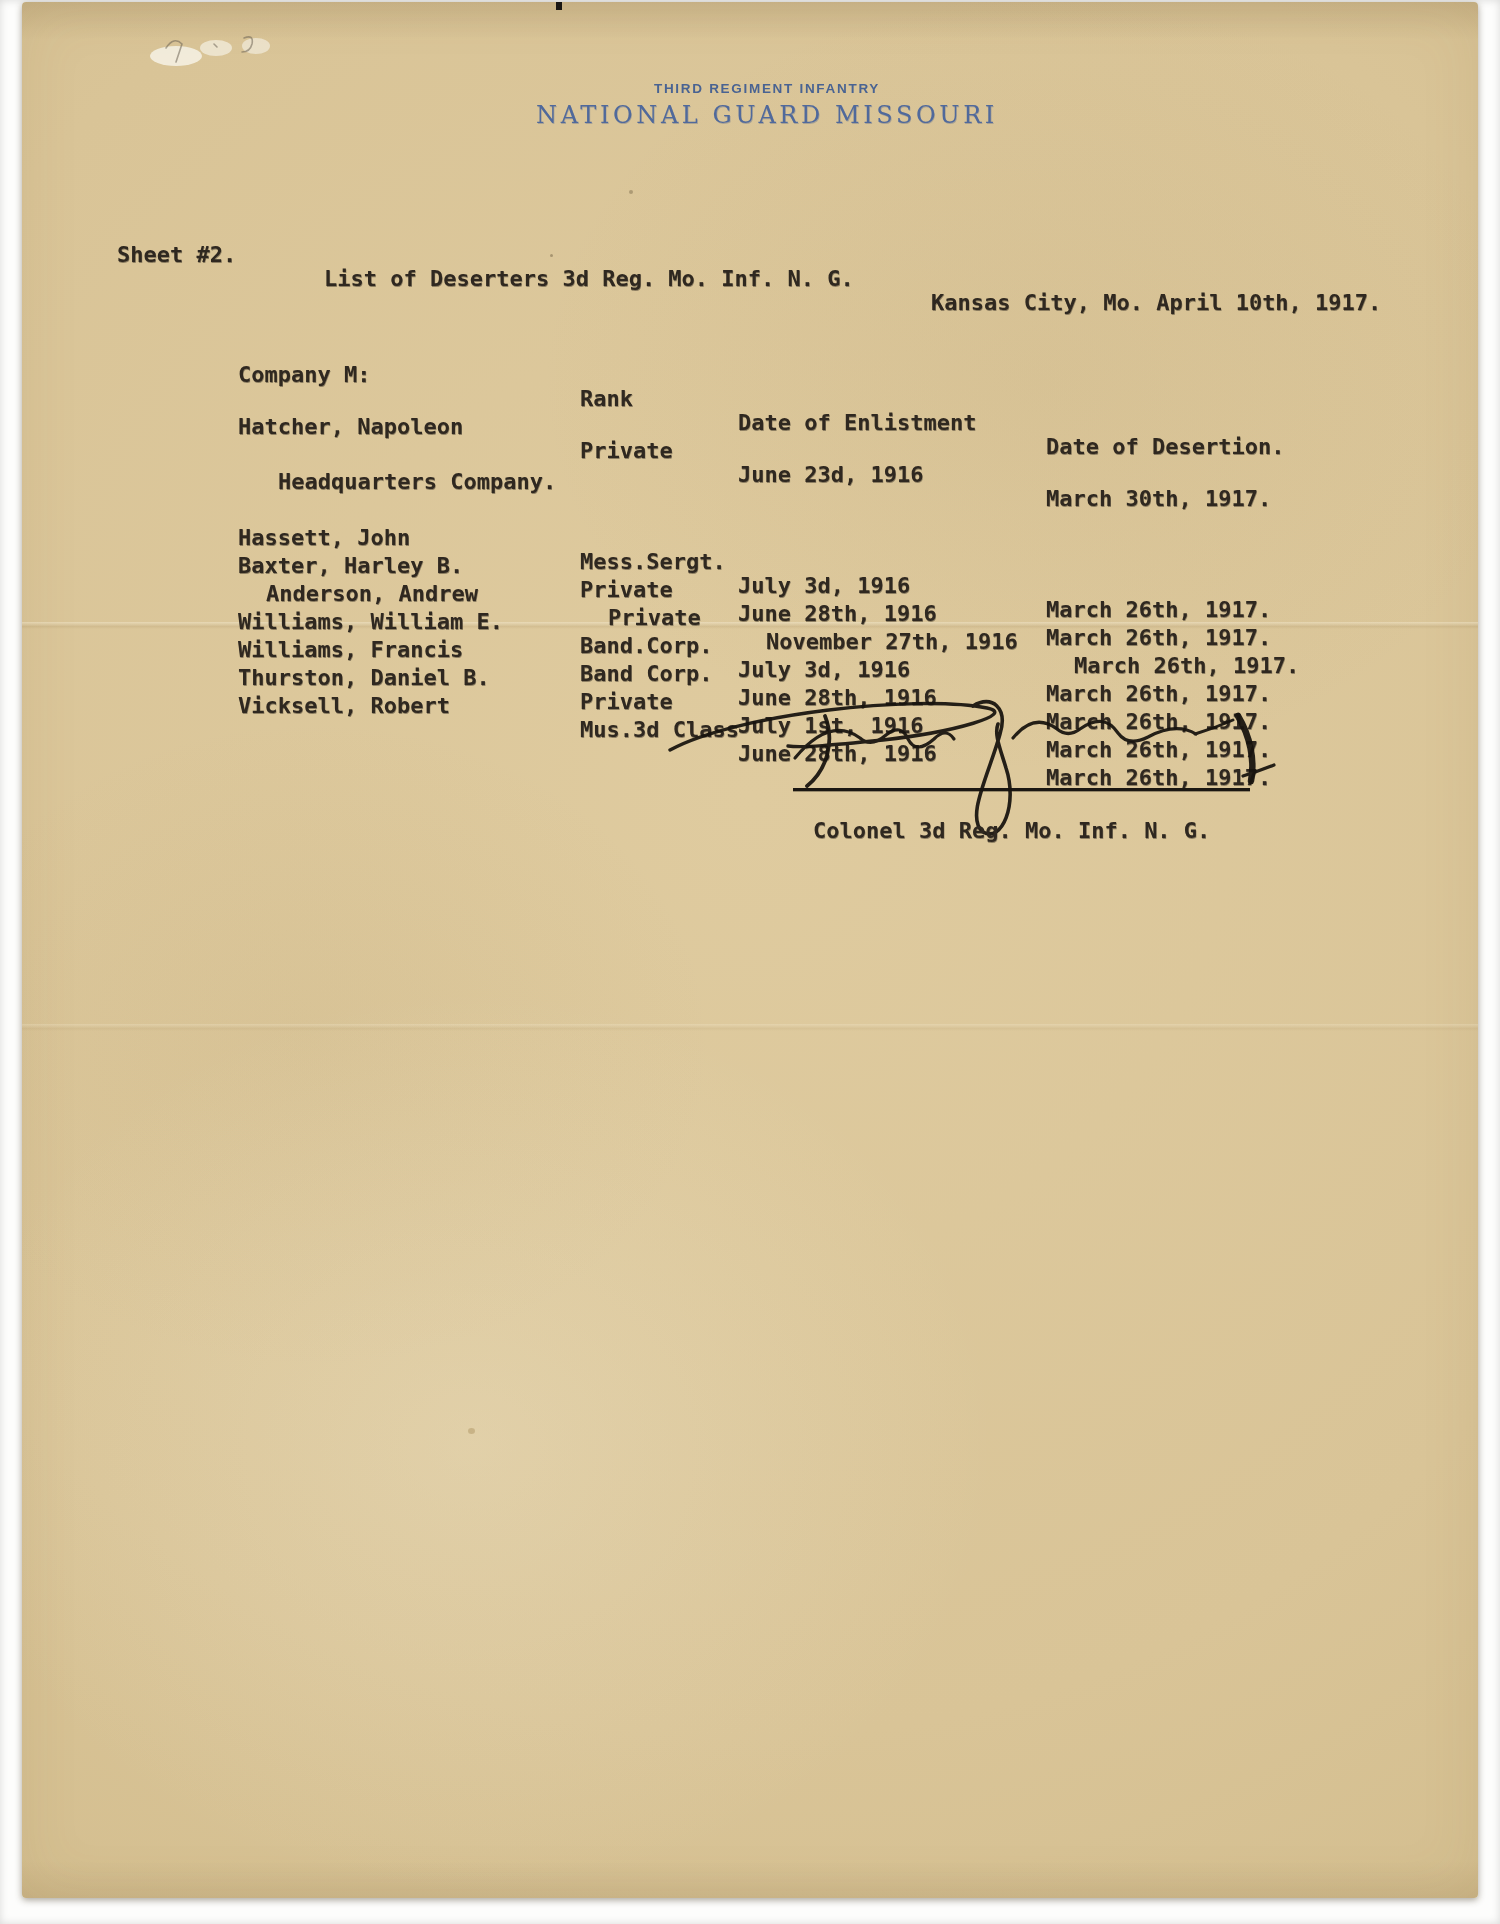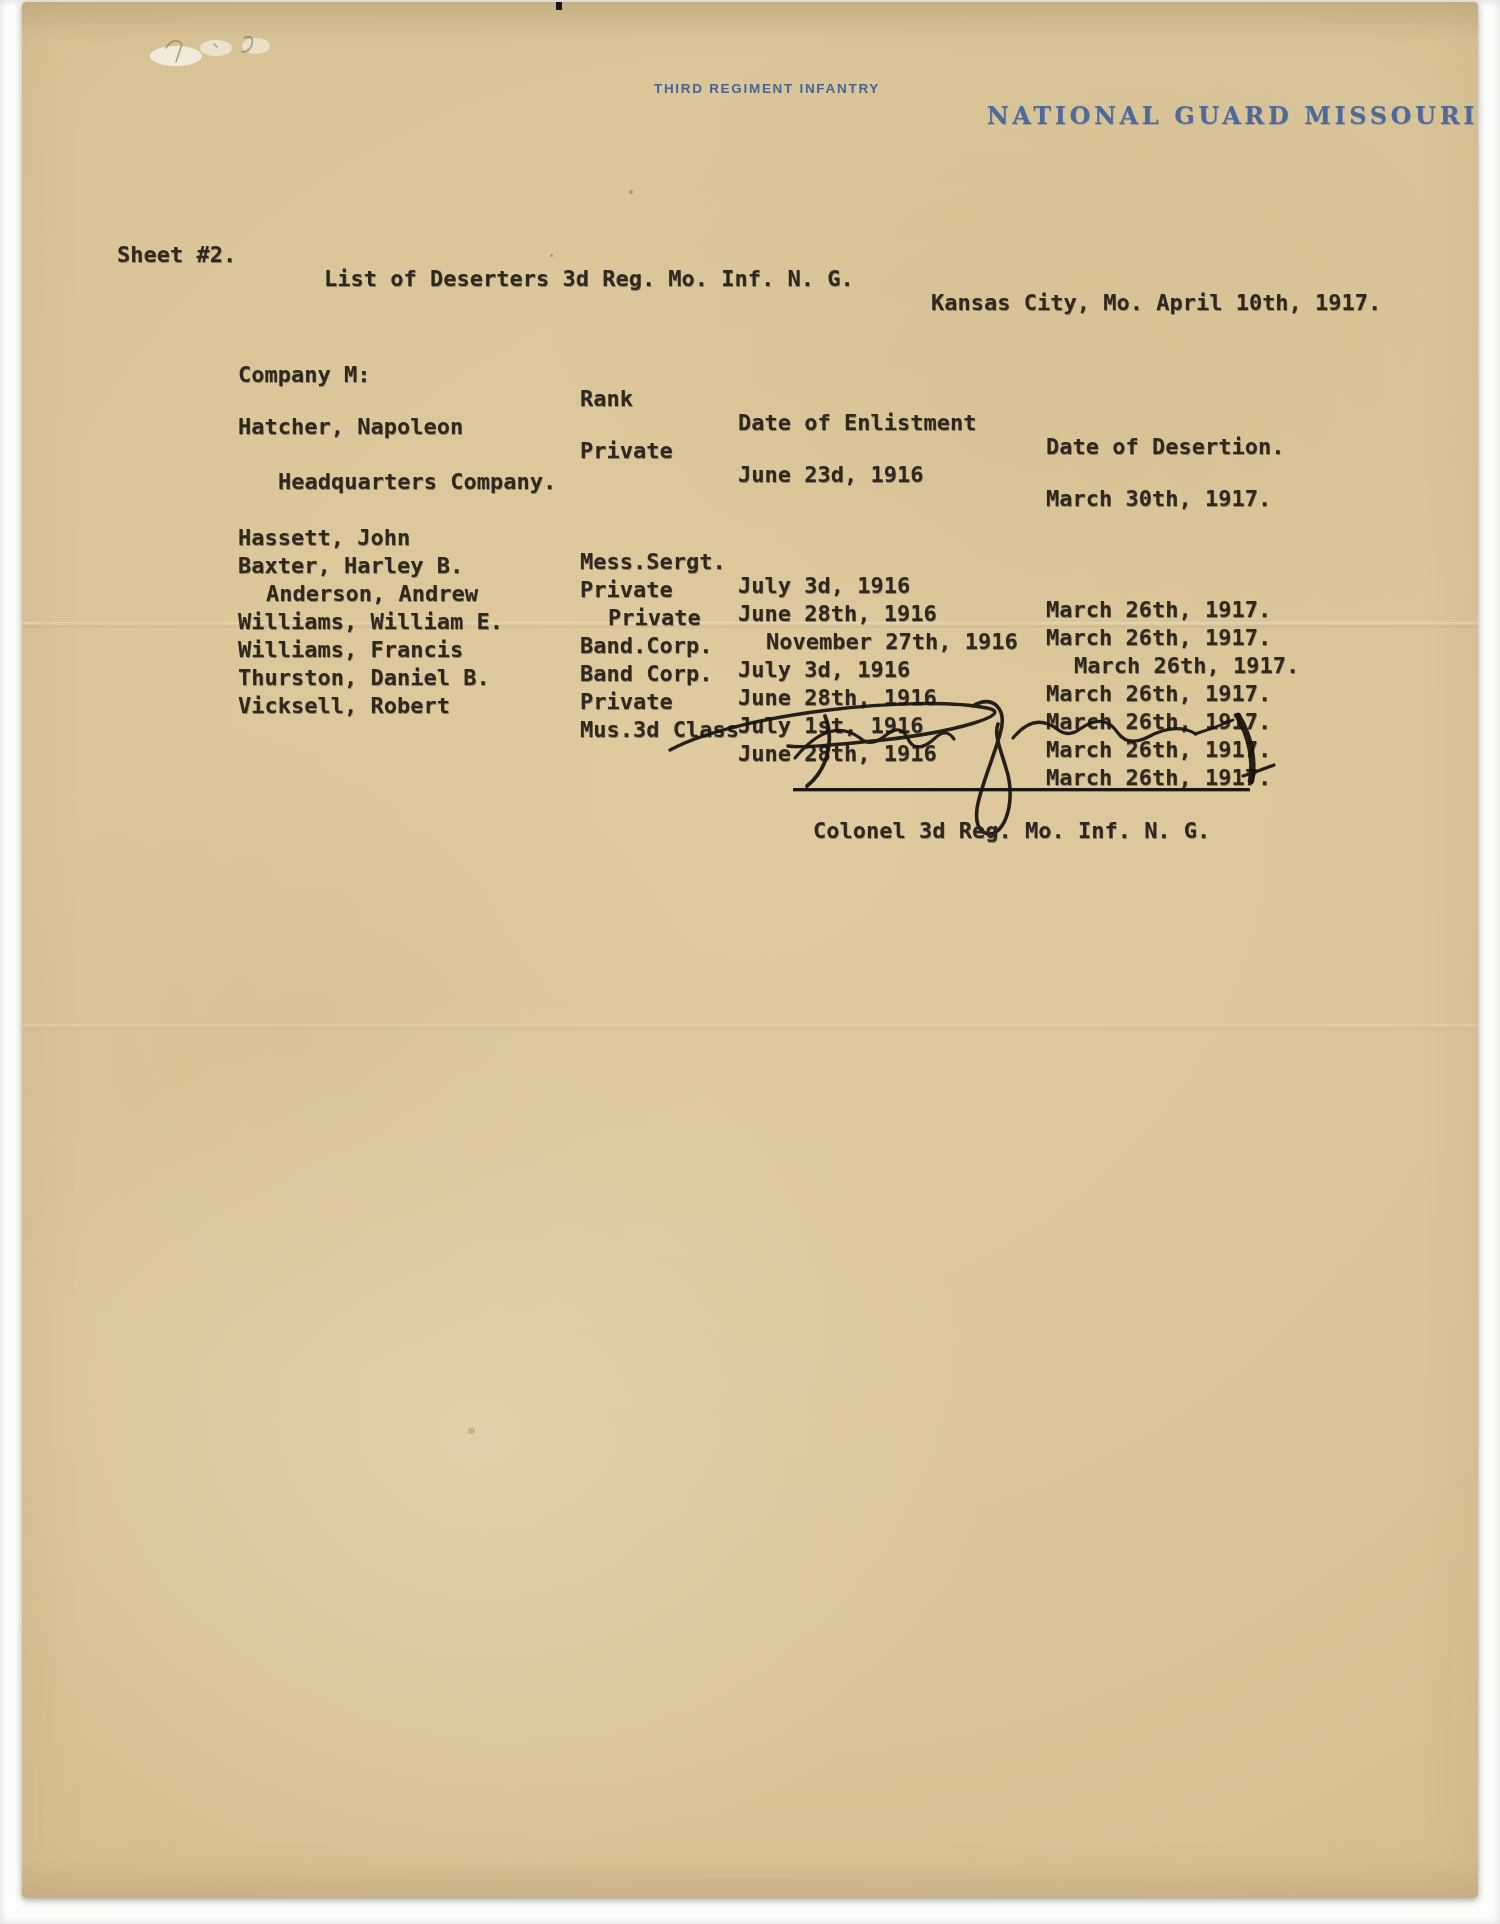--- a/index.html
+++ b/index.html
@@ -25,23 +25,23 @@
     position:absolute;left:0;top:0;width:100%;
     color:#2f2820;font-size:22px;font-weight:bold;line-height:24px;
     text-shadow:0.5px 0.5px 0.5px rgba(45,38,28,.45);
     white-space:pre;
     padding-left:20px;
   }
   .typed span{position:absolute;white-space:pre;}
   .lh{position:absolute;left:0;right:0;text-align:center;padding-left:34px;white-space:pre;}
   .lh1{top:79px;font-family:"Liberation Sans",sans-serif;font-size:13.5px;font-weight:700;
        letter-spacing:1.7px;color:#3d5b92;opacity:.92;}
-  .lh2{top:99px;font-family:"DejaVu Serif","Liberation Serif",serif;font-size:24px;font-weight:700;
+  .lh2{top:99px;font-family:"DejaVu Serif","Liberation Serif",serif;font-size:24px;font-weight:400;
        letter-spacing:3.6px;color:#45629c;opacity:.92;
-       text-shadow:0.6px 0.6px 0 rgba(60,85,140,.35);text-align:right;}
+       text-shadow:0.6px 0.6px 0 rgba(60,85,140,.35);}
   .col-name{left:216px;} .col-rank{left:558px;} .col-enl{left:716px;} .col-des{left:1024px;}
   .crease{position:absolute;left:0;right:0;height:7px;pointer-events:none;
     background:linear-gradient(180deg, rgba(255,250,232,.55) 0%, rgba(125,98,55,.16) 65%, rgba(125,98,55,0) 100%);
     opacity:.65;}
   .underline-sig{position:absolute;left:771px;top:786px;width:457px;height:3px;
     background:#1b1712;box-shadow:0 1px 0 rgba(27,23,18,.35);}
   .sig-svg{position:absolute;left:633px;top:684px;width:622px;height:154px;}
   .scuff{position:absolute;left:106px;top:16px;width:180px;height:58px;pointer-events:none;}
   .dot-top{position:absolute;left:534px;top:0px;width:6px;height:8px;background:#191613;}
   .speck{position:absolute;border-radius:50%;pointer-events:none;}

